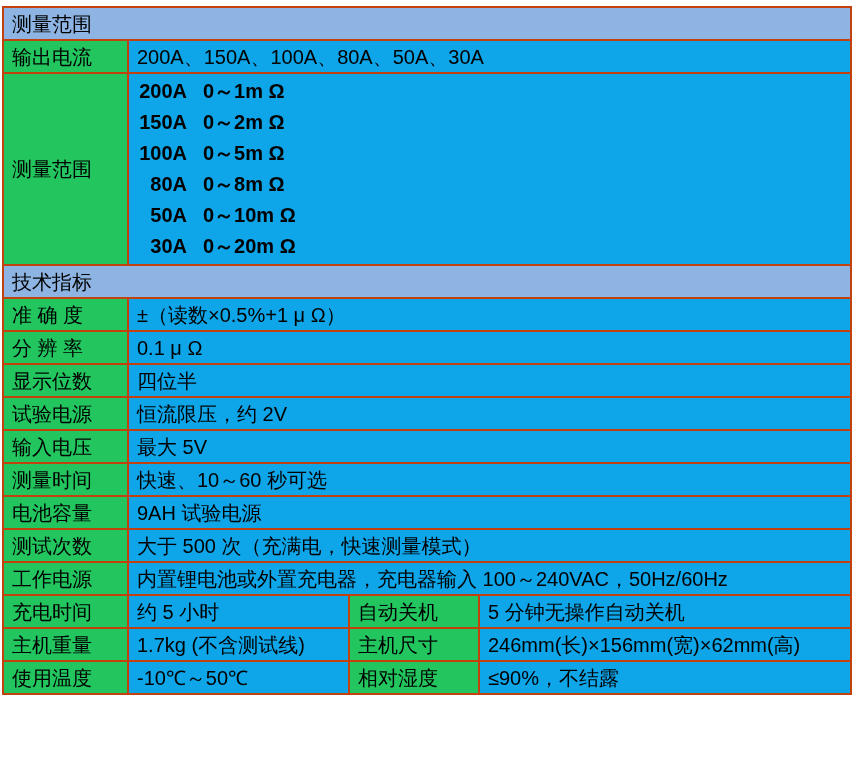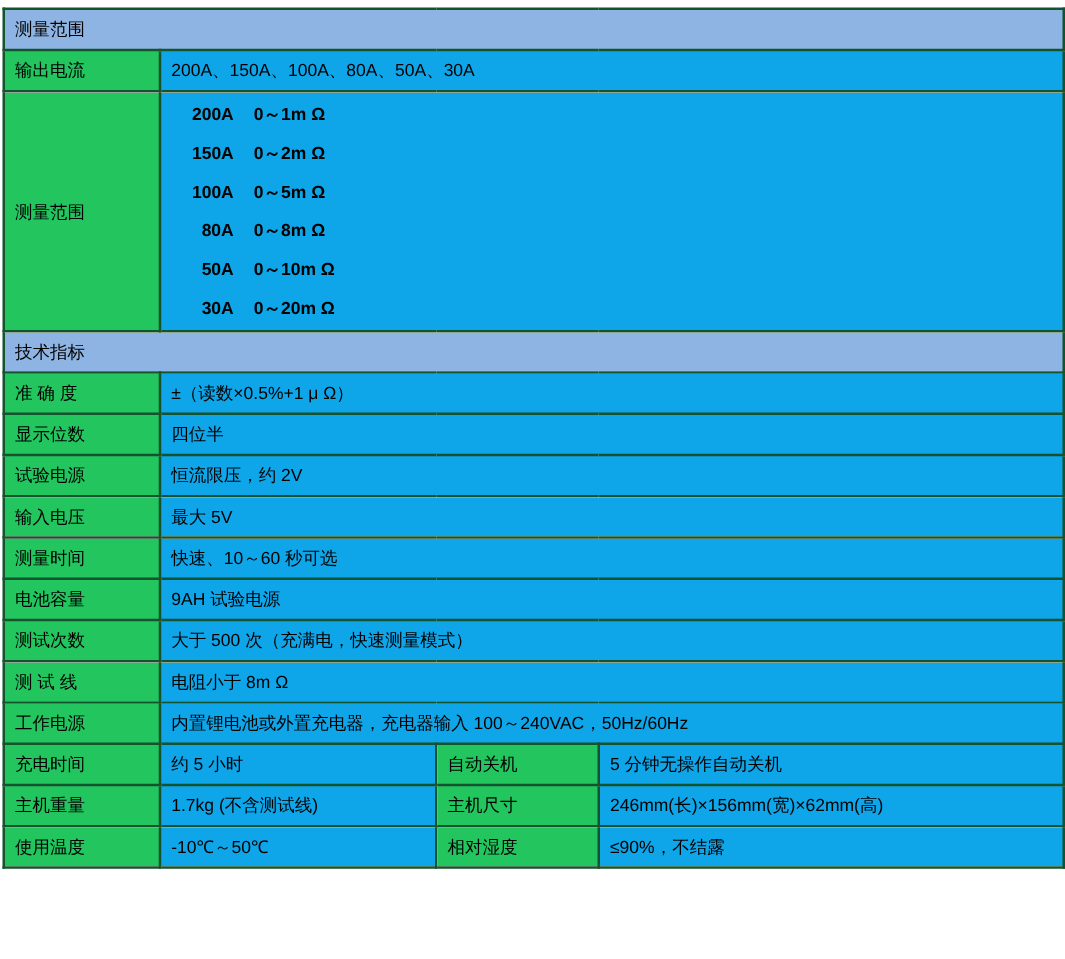--- a/index.html
+++ b/index.html
@@ -12,22 +12,22 @@
     font-family: "Liberation Sans", sans-serif;
     color: #000000;
   }
   table.spec {
     border-collapse: collapse;
     table-layout: fixed;
     width: 848px;
     margin: 6px 0 0 2px;
   }
   table.spec td {
-    border: 2px solid #14532d;
-    font-size: 14px;
+    border: 2px solid #c2410c;
+    font-size: 20px;
     line-height: 1.3;
     padding: 2px 8px;
     height: 27px;
     vertical-align: middle;
     overflow: hidden;
     white-space: nowrap;
     margin-left: 16px;
   }
   td.hdr {
     background: #8DB4E2;
@@ -91,20 +91,24 @@
   </tr>
 
   <tr>
     <td class="hdr" colspan="4">技术指标</td>
   </tr>
   <tr>
     <td class="lbl">准 确 度</td>
     <td class="val" colspan="3">±（读数×0.5%+1 μ Ω）</td>
   </tr>
   <tr>
+    <td class="lbl">分 辨 率</td>
+    <td class="val" colspan="3">0.1 μ Ω</td>
+  </tr>
+  <tr>
     <td class="lbl">显示位数</td>
     <td class="val" colspan="3">四位半</td>
   </tr>
   <tr>
     <td class="lbl">试验电源</td>
     <td class="val" colspan="3">恒流限压，约 2V</td>
   </tr>
   <tr>
     <td class="lbl">输入电压</td>
     <td class="val" colspan="3">最大 5V</td>
@@ -113,24 +117,20 @@
     <td class="lbl">测量时间</td>
     <td class="val" colspan="3">快速、10～60 秒可选</td>
   </tr>
   <tr>
     <td class="lbl">电池容量</td>
     <td class="val" colspan="3">9AH 试验电源</td>
   </tr>
   <tr>
     <td class="lbl">测试次数</td>
     <td class="val" colspan="3">大于 500 次（充满电，快速测量模式）</td>
-  </tr>
-  <tr>
-    <td class="lbl">测 试 线</td>
-    <td class="val" colspan="3">电阻小于 8m Ω</td>
   </tr>
 
   <tr>
     <td class="lbl">工作电源</td>
     <td class="val" colspan="3">内置锂电池或外置充电器，充电器输入 100～240VAC，50Hz/60Hz</td>
   </tr>
   <tr>
     <td class="lbl">充电时间</td>
     <td class="val">约 5 小时</td>
     <td class="lbl">自动关机</td>

